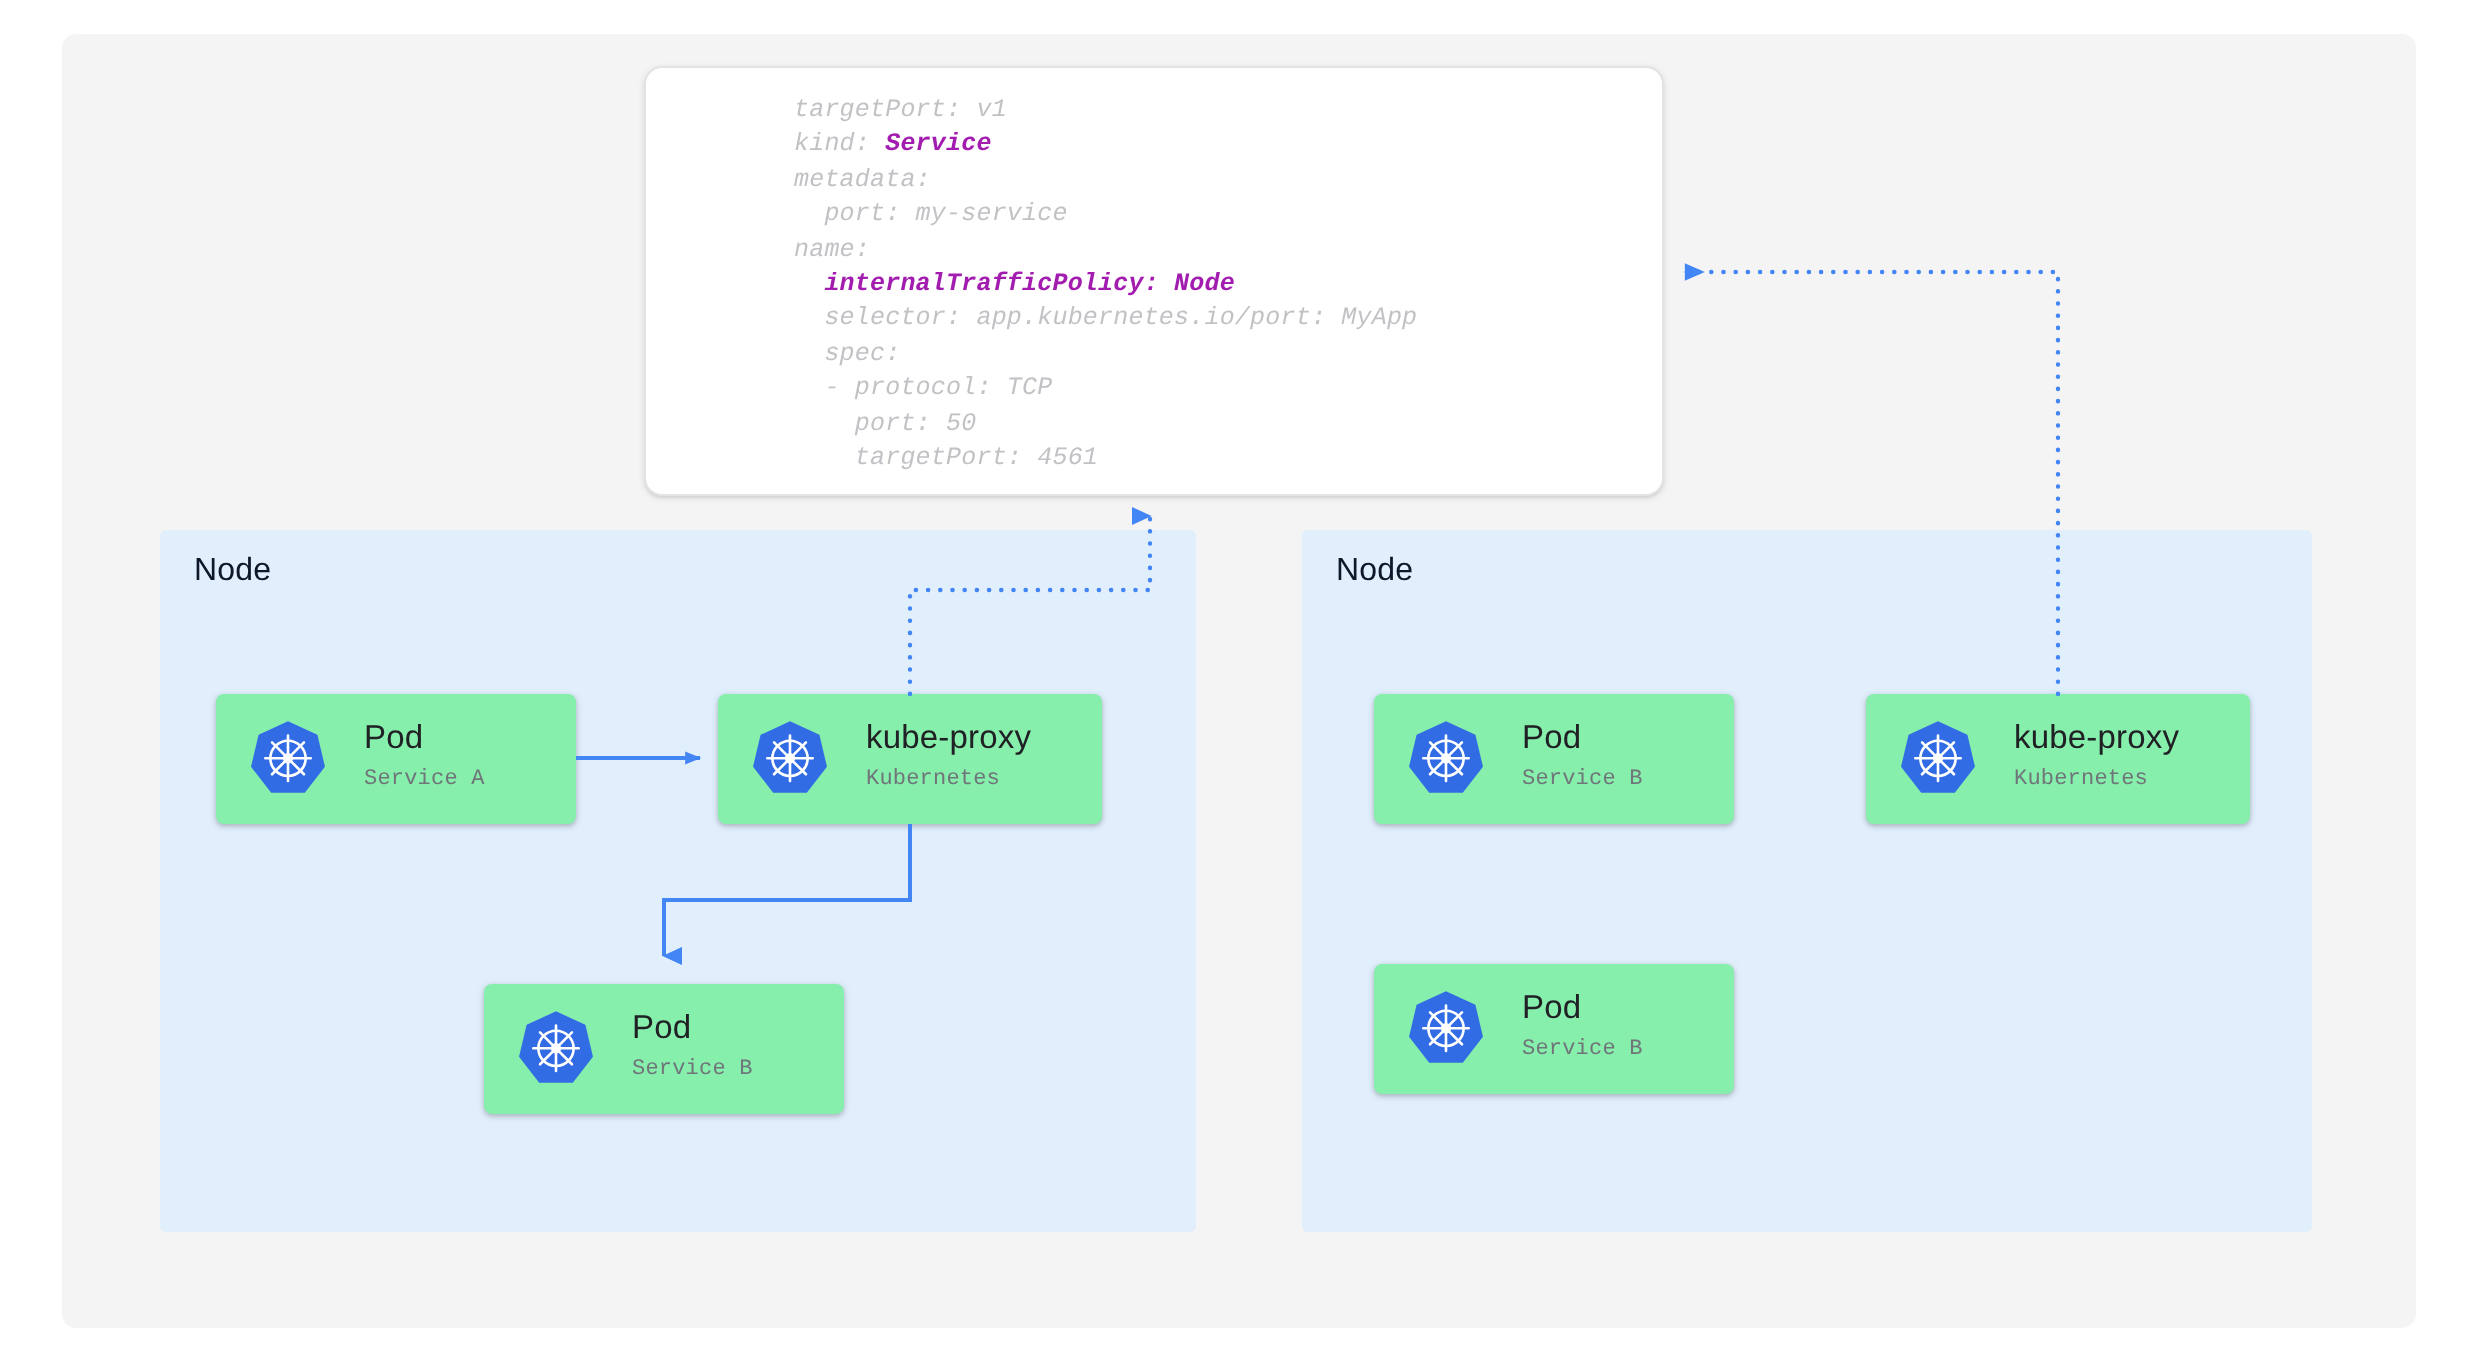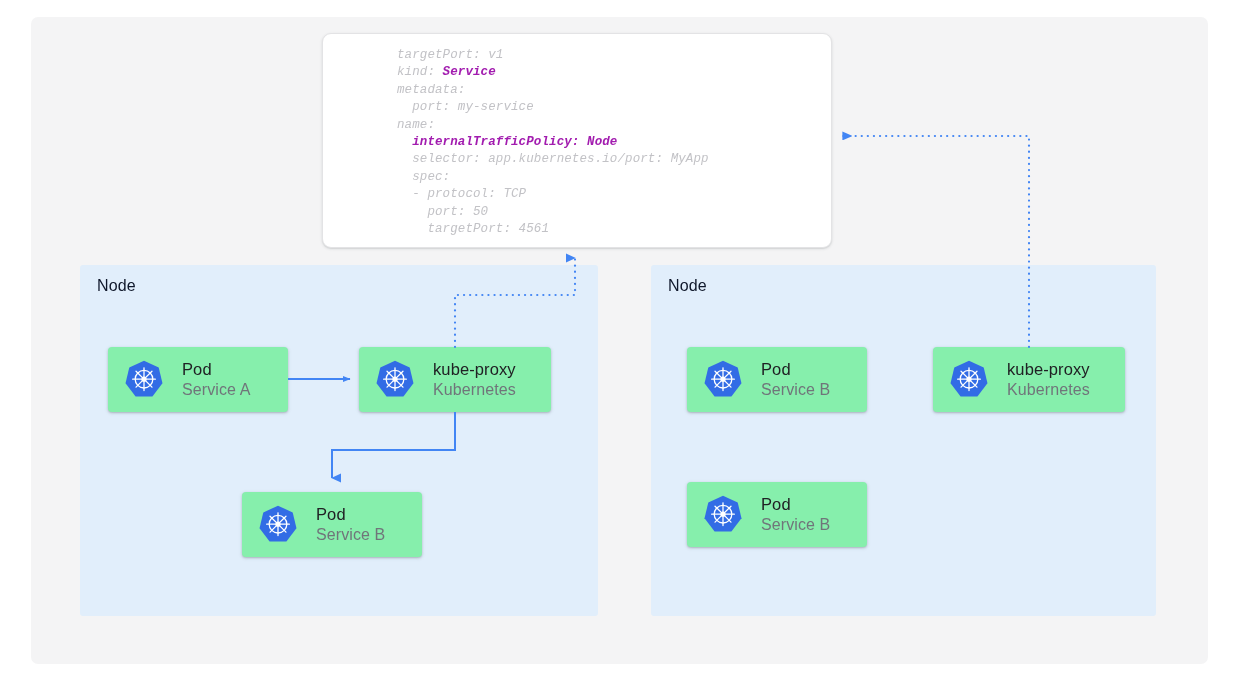--- a/index.html
+++ b/index.html
@@ -99,24 +99,25 @@
     flex-direction: column;
     justify-content: center;
   }
   .card .title {
     font-size: 16.5px;
     color: #202124;
     line-height: 21px;
     letter-spacing: 0.1px;
   }
   .card .sub {
-    font-size: 16px;
+    font-size: 11px;
     color: #70757a;
     line-height: 20px;
     letter-spacing: 0.1px;
+    font-family: Liberation Mono, monospace;
   }
 
   
   #card-pod-a        { left: 108px; top: 347px; width: 180px; height: 65px; }
   #card-kubeproxy-l  { left: 359px; top: 347px; width: 192px; height: 65px; }
   #card-pod-b-left   { left: 242px; top: 492px; width: 180px; height: 65px; }
   #card-pod-b-r1     { left: 687px; top: 347px; width: 180px; height: 65px; }
   #card-kubeproxy-r  { left: 933px; top: 347px; width: 192px; height: 65px; }
   #card-pod-b-r2     { left: 687px; top: 482px; width: 180px; height: 65px; }
 

